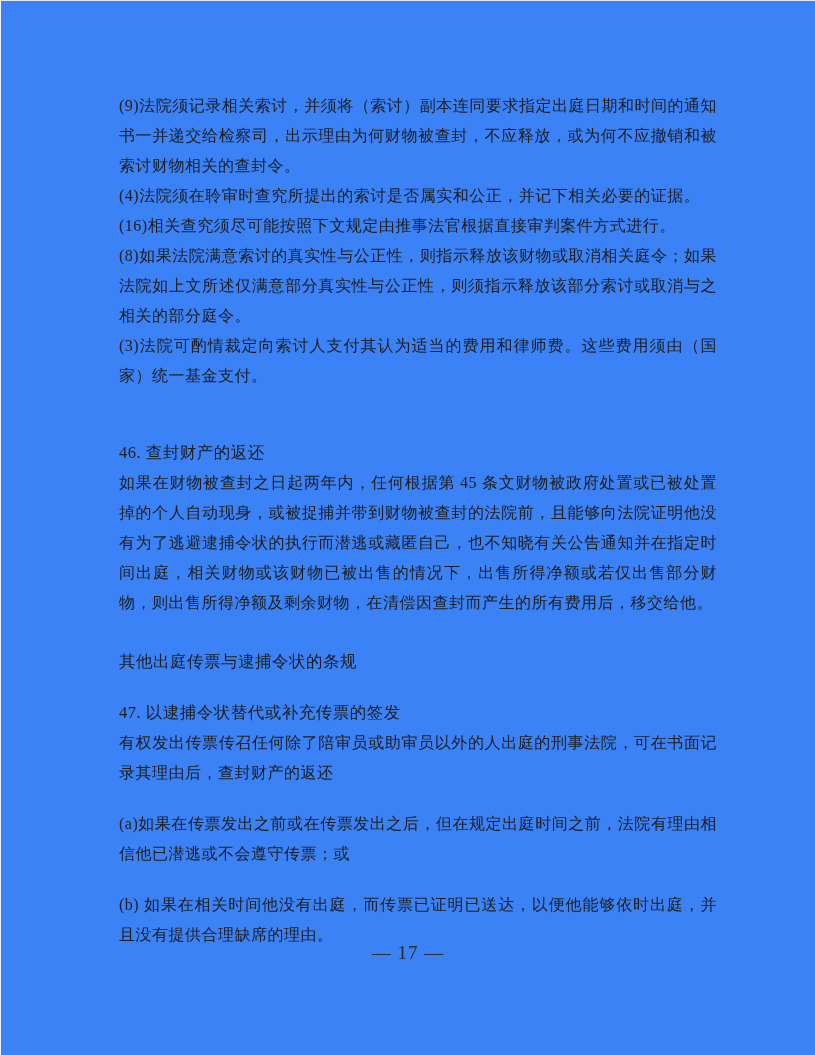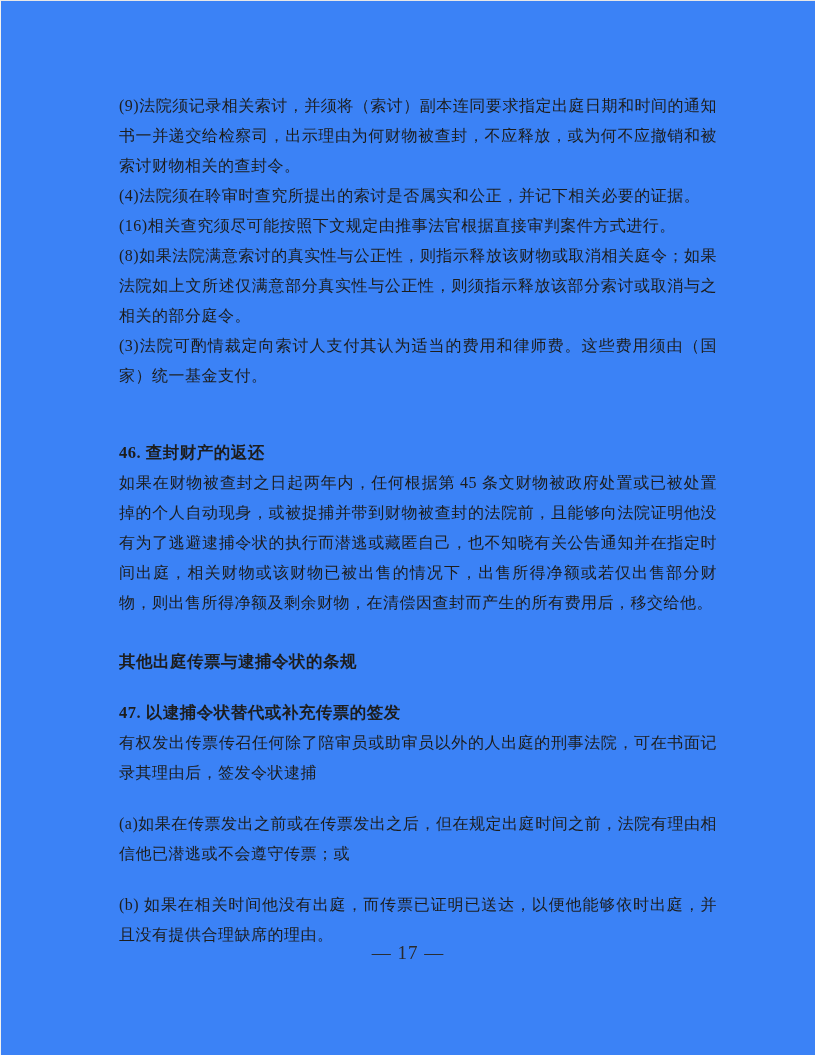--- a/index.html
+++ b/index.html
@@ -33,21 +33,21 @@
     letter-spacing: 0.5px;
     text-align: justify;
     text-align-last: left;
     word-break: break-all;
   }
   .heading {
     margin: 0;
     font-size: 16.5px;
     line-height: 30px;
     letter-spacing: 0.5px;
-    font-weight: bold;
+    font-weight: normal;
     text-align: left;
   }
   .gap-before-46 { margin-top: 47px; }
   .gap-before-other { margin-top: 29px; }
   .gap-small { margin-top: 21px; }
   .footer {
     position: absolute;
     left: 0;
     right: 0;
     top: 941px;
@@ -67,21 +67,21 @@
     <p class="para">(4)法院须在聆审时查究所提出的索讨是否属实和公正，并记下相关必要的证据。</p>
     <p class="para">(16)相关查究须尽可能按照下文规定由推事法官根据直接审判案件方式进行。</p>
     <p class="para">(8)如果法院满意索讨的真实性与公正性，则指示释放该财物或取消相关庭令；如果法院如上文所述仅满意部分真实性与公正性，则须指示释放该部分索讨或取消与之相关的部分庭令。</p>
     <p class="para">(3)法院可酌情裁定向索讨人支付其认为适当的费用和律师费。这些费用须由（国家）统一基金支付。</p>
 
     <h2 class="heading gap-before-46">46. 查封财产的返还</h2>
     <p class="para">如果在财物被查封之日起两年内，任何根据第 45 条文财物被政府处置或已被处置掉的个人自动现身，或被捉捕并带到财物被查封的法院前，且能够向法院证明他没有为了逃避逮捕令状的执行而潜逃或藏匿自己，也不知晓有关公告通知并在指定时间出庭，相关财物或该财物已被出售的情况下，出售所得净额或若仅出售部分财物，则出售所得净额及剩余财物，在清偿因查封而产生的所有费用后，移交给他。</p>
 
     <h2 class="heading gap-before-other">其他出庭传票与逮捕令状的条规</h2>
     <h2 class="heading gap-small">47. 以逮捕令状替代或补充传票的签发</h2>
-    <p class="para">有权发出传票传召任何除了陪审员或助审员以外的人出庭的刑事法院，可在书面记录其理由后，签发令状逮捕</p>
+    <p class="para">有权发出传票传召任何除了陪审员或助审员以外的人出庭的刑事法院，可在书面记录其理由后，查封财产的返还</p>
     <p class="para gap-small">(a)如果在传票发出之前或在传票发出之后，但在规定出庭时间之前，法院有理由相信他已潜逃或不会遵守传票；或</p>
     <p class="para gap-small">(b) 如果在相关时间他没有出庭，而传票已证明已送达，以便他能够依时出庭，并且没有提供合理缺席的理由。</p>
   </section>
 
   <footer class="footer">
     <span>— 17 —</span>
   </footer>
 </main>
 
 </body></html>

